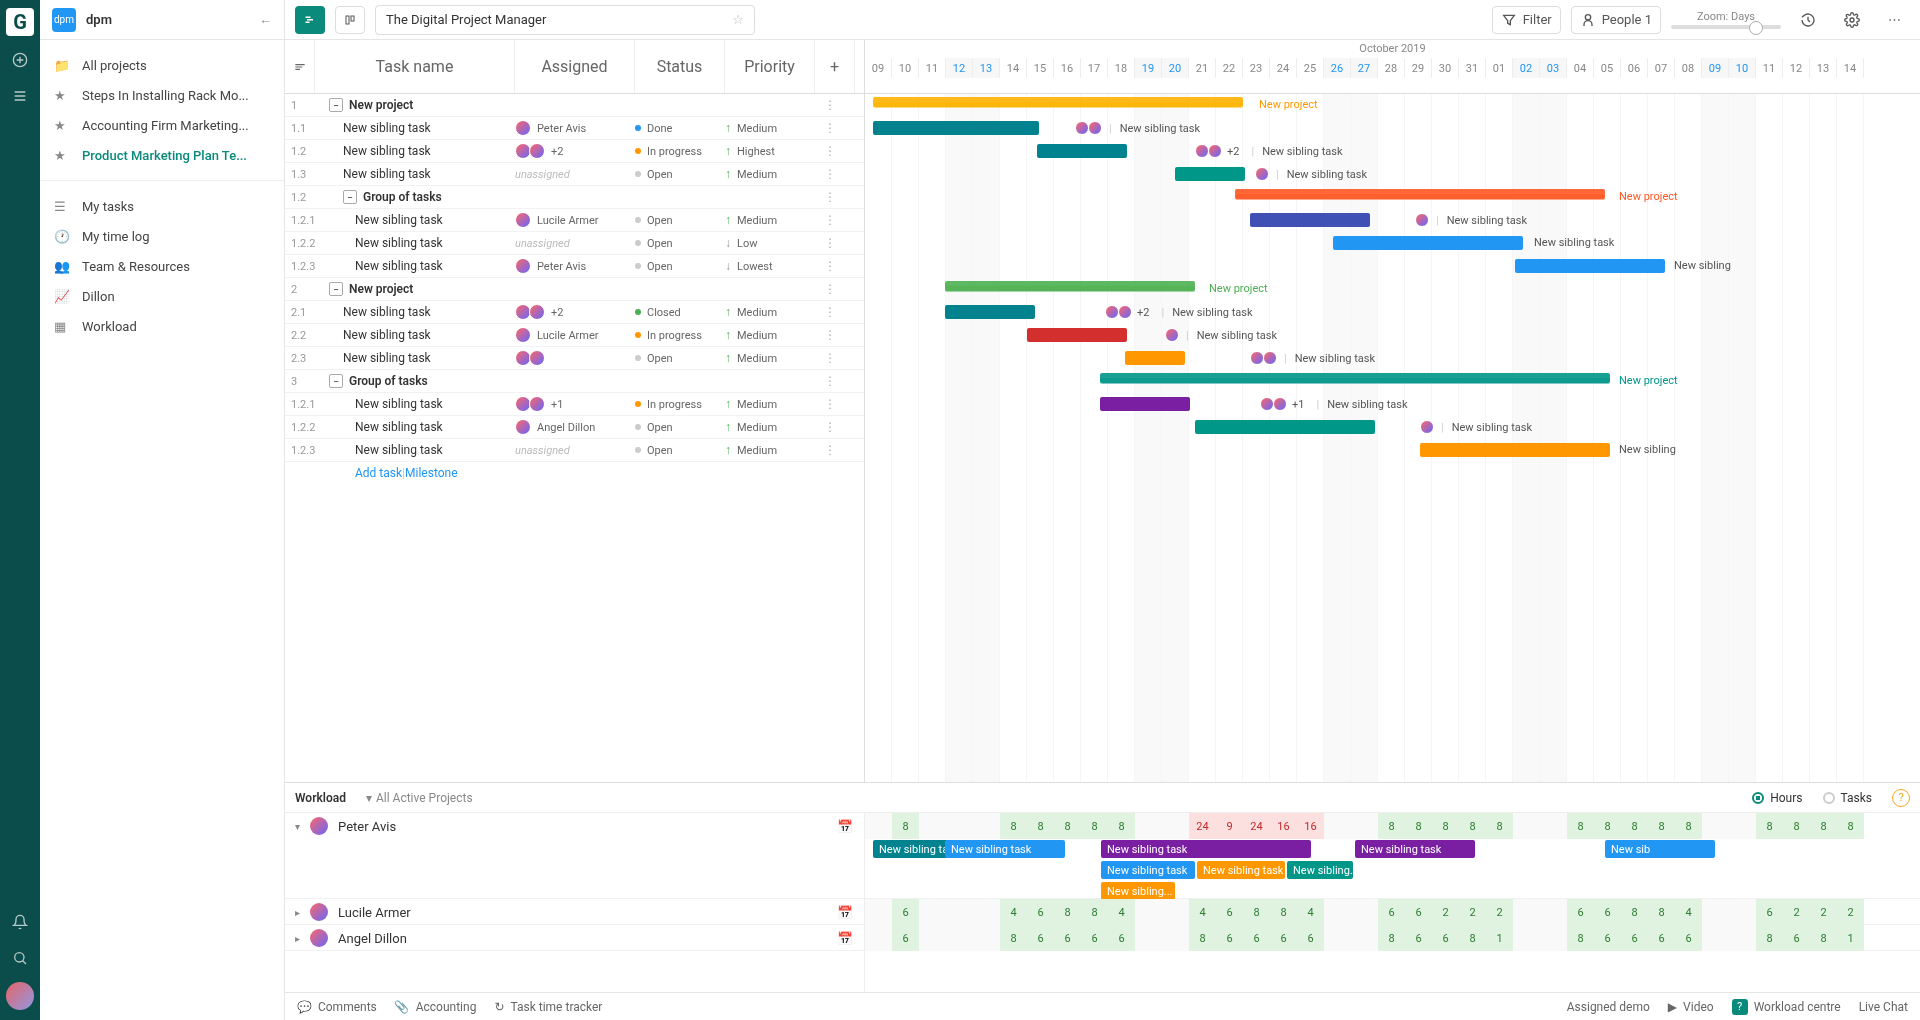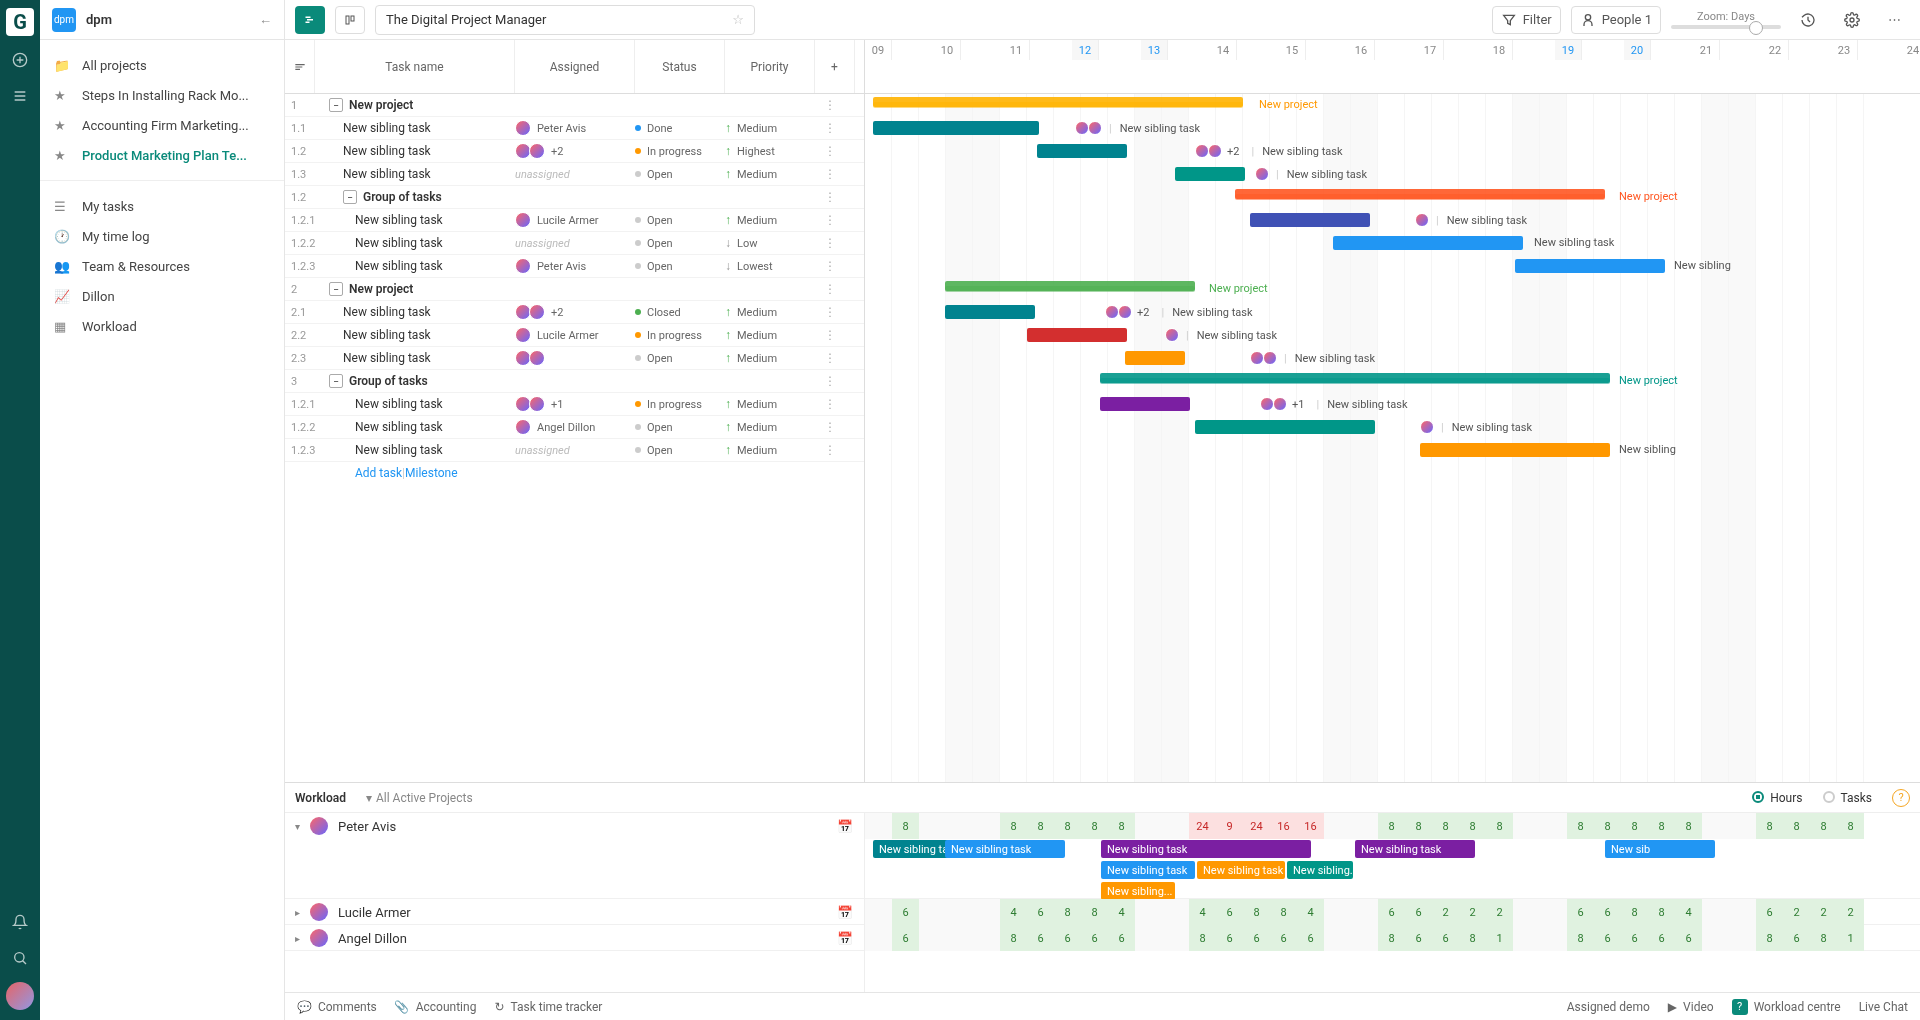--- a/index.html
+++ b/index.html
@@ -39,32 +39,32 @@
 .zoom-slider { width:110px; height:4px; background:#ddd; border-radius:2px; position:relative; }
 .zoom-slider::after { content:''; position:absolute; right:18px; top:-4px; width:12px; height:12px; background:#fff; border:1px solid #aaa; border-radius:50%; }
 
 
 .grid { flex:1; display:flex; min-height:0; }
 .left-grid { width:580px; border-right:1px solid #ddd; display:flex; flex-direction:column; }
 .right-grid { flex:1; display:flex; flex-direction:column; overflow:hidden; position:relative; }
 
 
 .lg-head { display:flex; height:54px; border-bottom:1px solid #ddd; }
-.lg-head .col { border-right:1px solid #eee; display:flex; align-items:center; justify-content:center; color:#666; font-size:12px; }
+.lg-head .col { border-right:1px solid #eee; display:flex; align-items:center; justify-content:center; color:#666; font-size:16px; }
 .col-num { width:30px; }
 .col-name { width:200px; }
 .col-assign { width:120px; }
 .col-status { width:90px; }
 .col-priority { width:90px; }
 .col-add { width:40px; }
 
 .rg-head { height:54px; border-bottom:1px solid #ddd; display:flex; flex-direction:column; }
 .rg-month { height:18px; text-align:center; font-size:11px; color:#888; padding-top:2px; }
 .rg-weeks { height:16px; display:flex; }
-.rg-days { height:20px; display:flex;gap:42px; }
+.rg-days { height:20px; display:flex; }
 .wk-cell, .day-cell { border-right:1px solid #eee; font-size:11px; color:#888; display:flex; align-items:center; justify-content:center; }
 .day-cell.weekend { background:#f7f7f7; color:#2196F3; }
 .wk-cell { flex:1; }
 .day-cell { width:27px; flex-shrink:0; }
 
 
 .rows { flex:1; overflow-y:auto; }
 .trow { height:23px; display:flex; align-items:center; border-bottom:1px solid #f2f2f2; font-size:12px; }
 .trow .num { width:30px; padding-left:6px; color:#999; font-size:11px; }
 .trow .tname { width:200px; display:flex; align-items:center; gap:6px; }
@@ -93,21 +93,21 @@
 .gbar { position:absolute; height:14px; top:4px; border-radius:2px; }
 .gbar-label { position:absolute; top:4px; font-size:11px; color:#666; white-space:nowrap; display:flex; align-items:center; gap:4px; }
 .gbar-label .av { width:14px; height:14px; border-radius:50%; background:linear-gradient(135deg,#f66,#66f); border:1px solid #fff; margin-right:-5px; }
 
 
 .workload { height:210px; border-top:1px solid #ddd; display:flex; flex-direction:column; }
 .wl-head { height:30px; display:flex; align-items:center; padding:0 10px; gap:20px; border-bottom:1px solid #eee; font-size:12px; }
 .wl-head .title { font-weight:600; }
 .wl-head .filter { color:#888; display:flex; align-items:center; gap:4px; }
 .wl-head .modes { margin-left:auto; display:flex; gap:20px; align-items:center; }
-.wl-head .mode { display:flex; gap:6px; cursor:pointer; }
+.wl-head .mode { display:flex; align-items:center; gap:6px; cursor:pointer; }
 .wl-head .radio { width:12px; height:12px; border:2px solid #ccc; border-radius:50%; }
 .wl-head .radio.on { border-color:#0a8a7a; background:radial-gradient(circle,#0a8a7a 40%,transparent 45%); }
 .wl-head .help { width:18px; height:18px; border:1.5px solid #f5a623; border-radius:50%; color:#f5a623; display:flex; align-items:center; justify-content:center; font-size:11px; }
 
 .wl-body { flex:1; display:flex; overflow:hidden; }
 .wl-left { width:580px; border-right:1px solid #eee; }
 .wl-right { flex:1; position:relative; }
 .wl-row { border-bottom:1px solid #f0f0f0; }
 .wl-person { height:26px; display:flex; align-items:center; padding:0 10px; gap:10px; }
 .wl-person .av { width:18px; height:18px; border-radius:50%; background:linear-gradient(135deg,#f66,#66f); }
@@ -494,20 +494,21 @@
           <div class="addrow">
    <span>Add task</span>
    <span class="sep">|</span>
    <span>Milestone</span>
           </div>
         </div>
     </div>
 
     <div class="right-grid">
       <div class="rg-head">
+        <div class="rg-month">October 2019</div>
         <div class="rg-days" id="rg-days">
             <div class="day-cell ">09</div>
             <div class="day-cell ">10</div>
             <div class="day-cell ">11</div>
             <div class="day-cell weekend">12</div>
             <div class="day-cell weekend">13</div>
             <div class="day-cell ">14</div>
             <div class="day-cell ">15</div>
             <div class="day-cell ">16</div>
             <div class="day-cell ">17</div>

